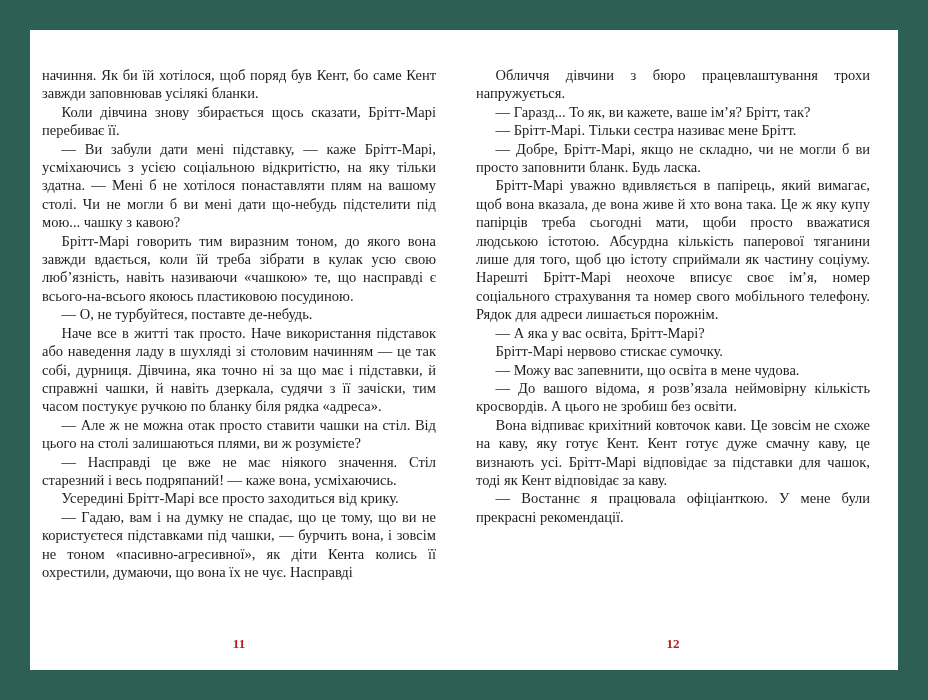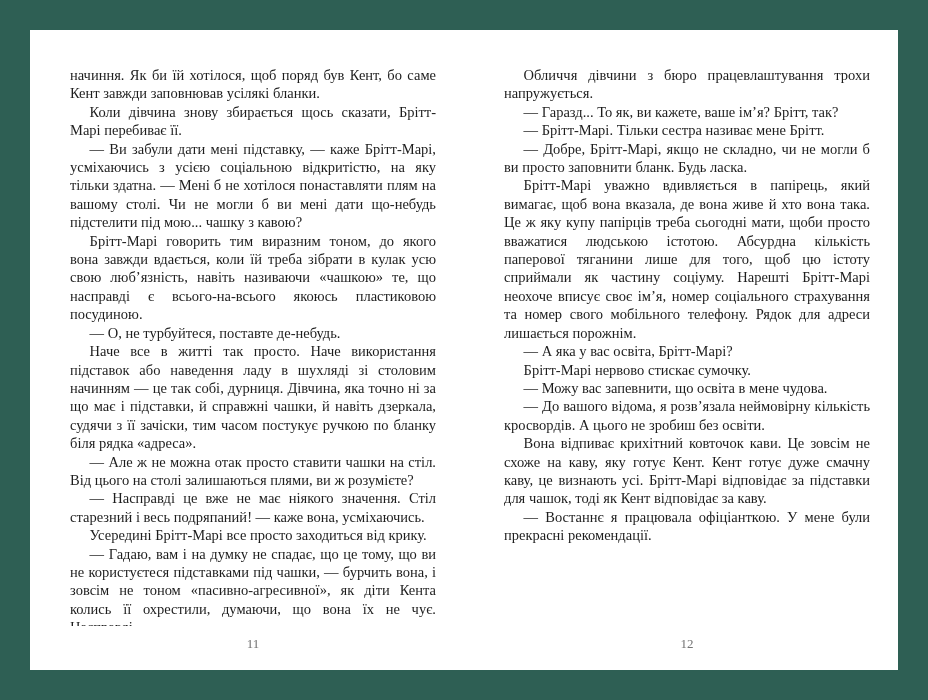--- a/index.html
+++ b/index.html
@@ -22,21 +22,21 @@
     right: 30px;
     bottom: 30px;
     background: #ffffff;
     display: flex;
     flex-direction: row;
   }
   .page {
     flex: 1 1 0;
     display: flex;
     flex-direction: column;
-    padding: 36px 28px 14px 40px;
+    padding: 36px 28px 14px 12px;
     box-sizing: border-box;
     overflow: hidden;
   }
   .page-text {
     flex: 1 1 auto;
     overflow: hidden;
     color: #1d1d1d;
     font-size: 14.5px;
     line-height: 18.4px;
     text-align: justify;
@@ -47,22 +47,22 @@
     margin: 0;
     text-indent: 1.35em;
   }
   .para.no-indent {
     text-indent: 0;
   }
   .page-number {
     flex: 0 0 auto;
     text-align: center;
     font-size: 13px;
-    font-weight: normal;
-    color: #737373;
+    font-weight: bold;
+    color: #b91c1c;
     padding-top: 10px;
     padding-bottom: 4px;
   }
 </style>
 </head>
 <body>
 
 <div class="reader">
   <div class="book-spread">
 

